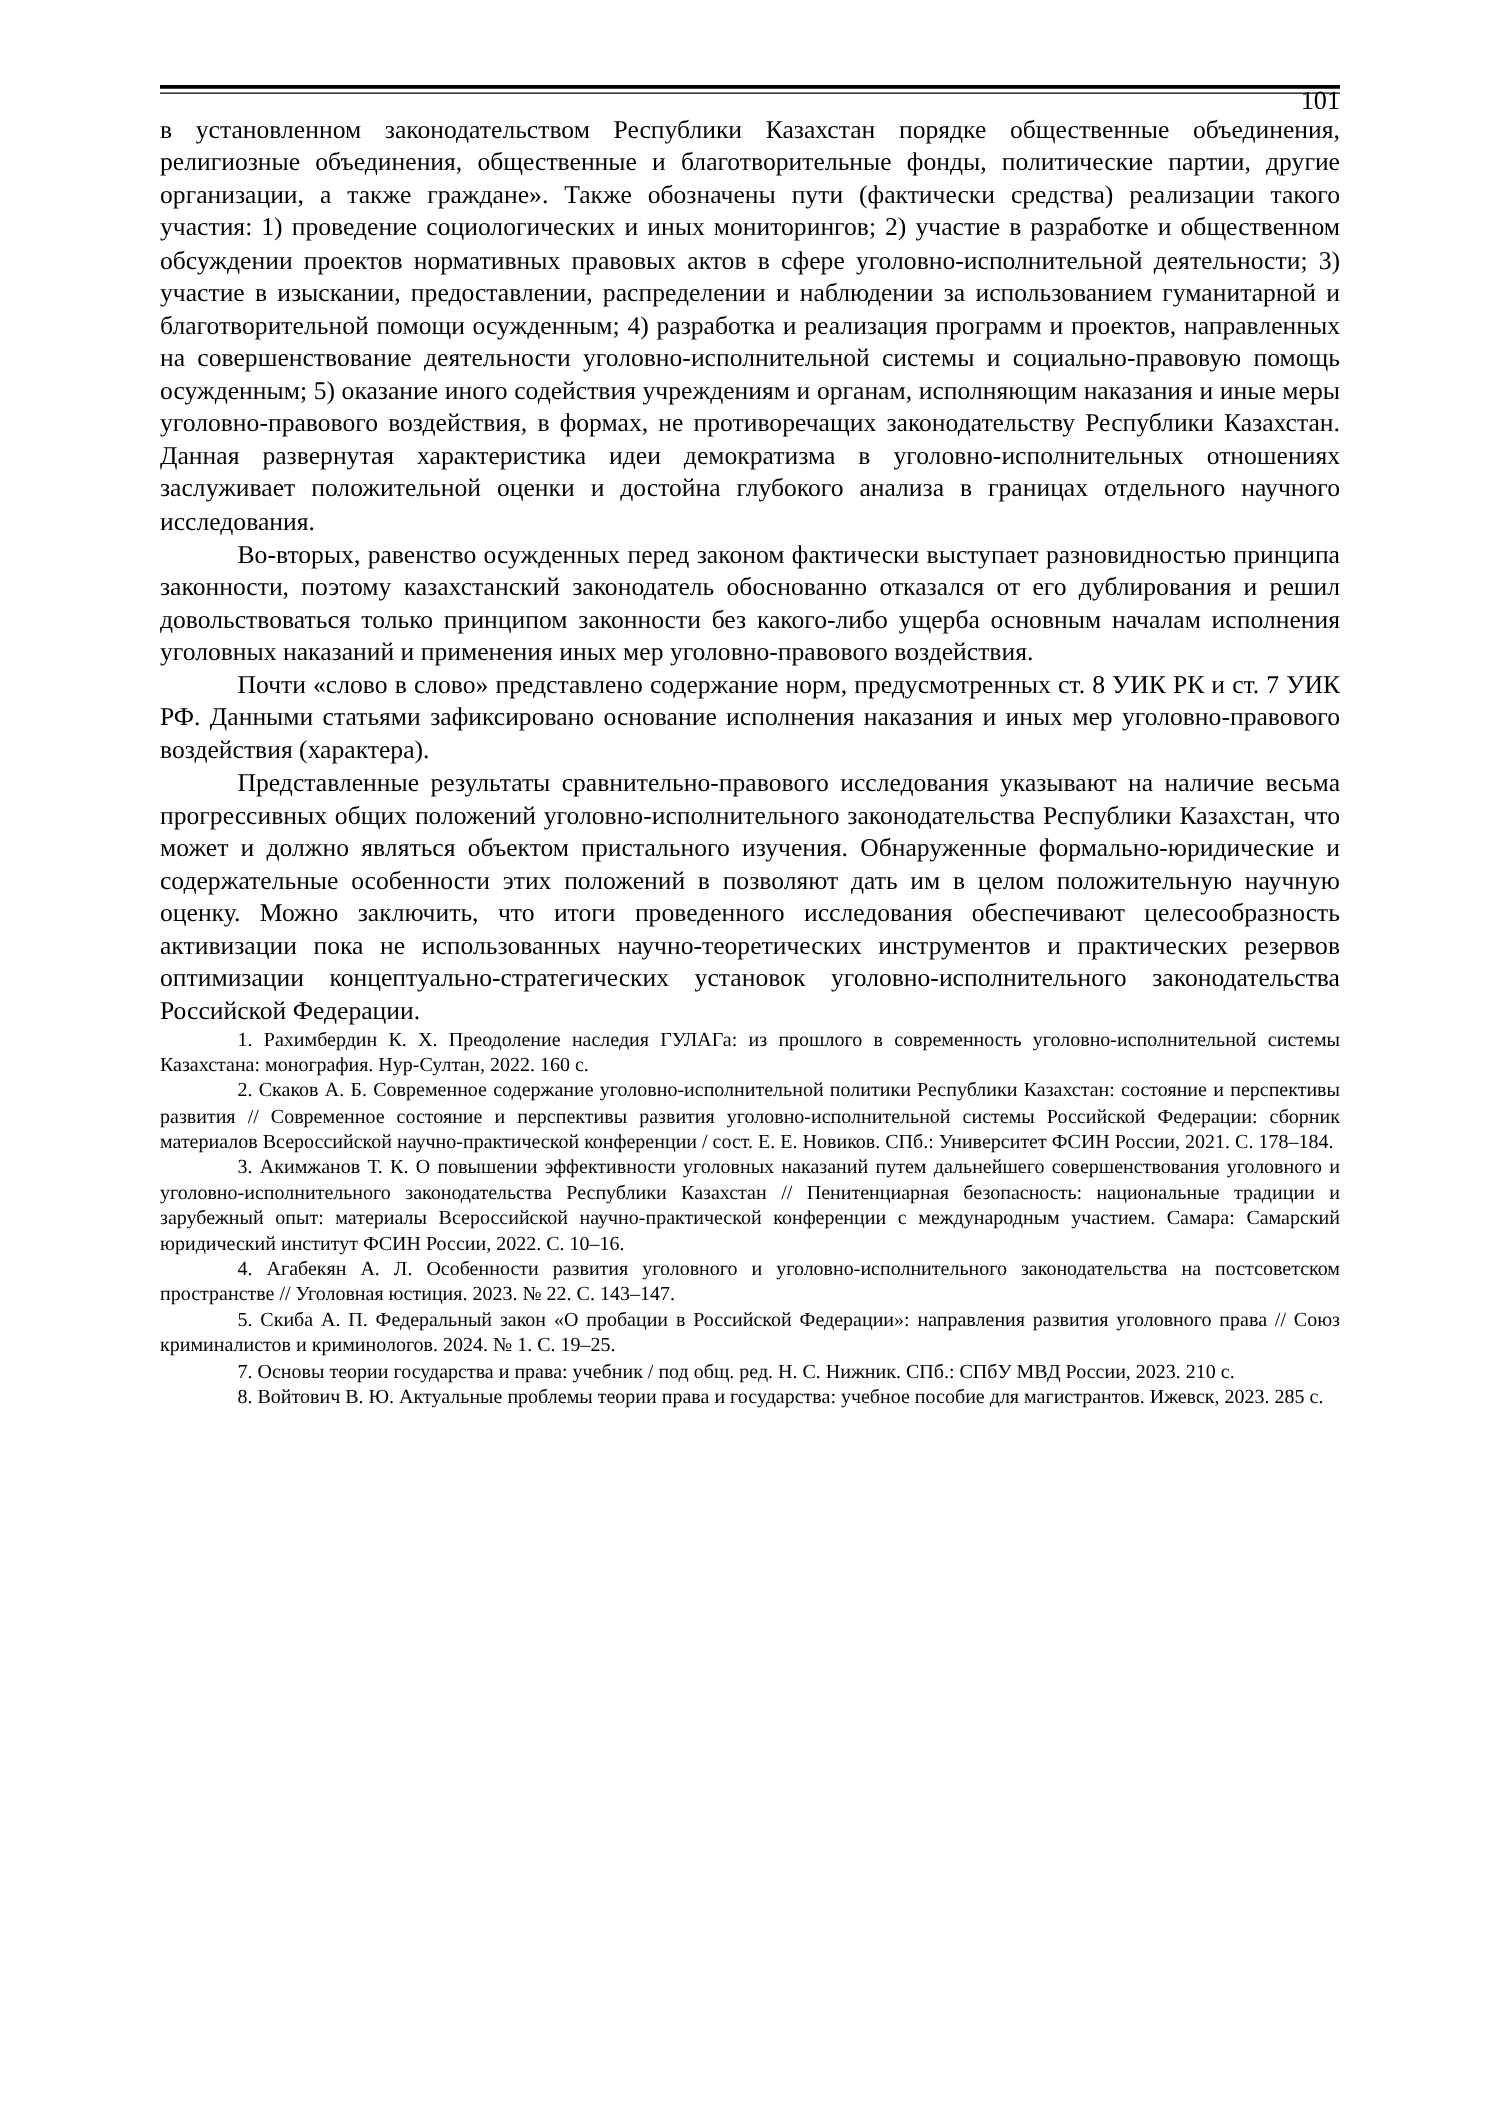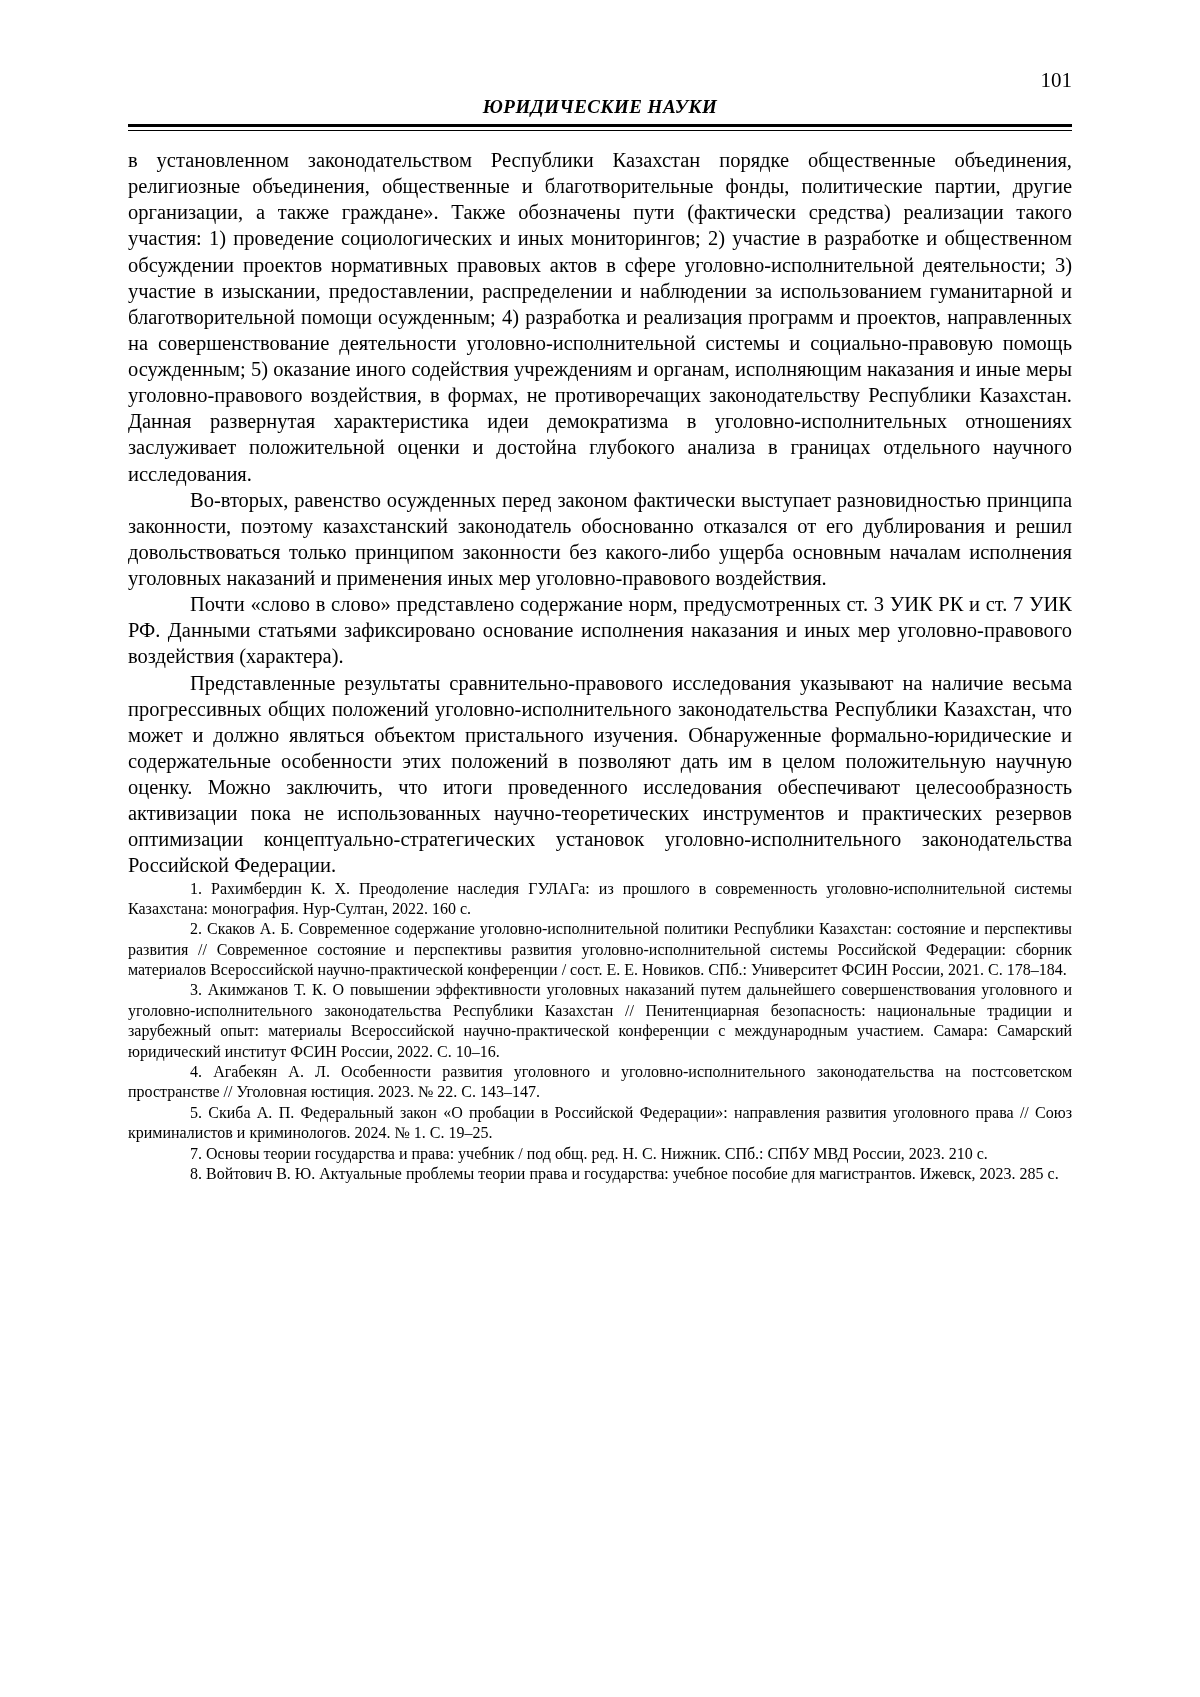--- a/index.html
+++ b/index.html
@@ -74,27 +74,26 @@
     margin: 0;
   }
 </style>
 </head>
 <body>
 
 <div class="page">
 
   <div class="page-number">101</div>
 
-  <div class="running-head">ЮРИДИЧЕСКИЕ НАУКИ</div>
 
   <div class="rule-double"></div>
 
   <p class="body-par no-indent">в установленном законодательством Республики Казахстан порядке общественные объединения, религиозные объединения, общественные и благотворительные фонды, политические партии, другие организации, а также граждане». Также обозначены пути (фактически средства) реализации такого участия: 1) проведение социологических и иных мониторингов; 2) участие в разработке и общественном обсуждении проектов нормативных правовых актов в сфере уголовно-исполнительной деятельности; 3) участие в изыскании, предоставлении, распределении и наблюдении за использованием гуманитарной и благотворительной помощи осужденным; 4) разработка и реализация программ и проектов, направленных на совершенствование деятельности уголовно-исполнительной системы и социально-правовую помощь осужденным; 5) оказание иного содействия учреждениям и органам, исполняющим наказания и иные меры уголовно-правового воздействия, в формах, не противоречащих законодательству Республики Казахстан. Данная развернутая характеристика идеи демократизма в уголовно-исполнительных отношениях заслуживает положительной оценки и достойна глубокого анализа в границах отдельного научного исследования.</p>
   <p class="body-par">Во-вторых, равенство осужденных перед законом фактически выступает разновидностью принципа законности, поэтому казахстанский законодатель обоснованно отказался от его дублирования и решил довольствоваться только принципом законности без какого-либо ущерба основным началам исполнения уголовных наказаний и применения иных мер уголовно-правового воздействия.</p>
-  <p class="body-par">Почти «слово в слово» представлено содержание норм, предусмотренных ст. 3 УИК РК и ст. 7 УИК РФ. Данными статьями зафиксировано основание исполнения наказания и иных мер уголовно-правового воздействия (характера).</p>
+  <p class="body-par">Почти «слово в слово» представлено содержание норм, предусмотренных ст. 8 УИК РК и ст. 7 УИК РФ. Данными статьями зафиксировано основание исполнения наказания и иных мер уголовно-правового воздействия (характера).</p>
   <p class="body-par">Представленные результаты сравнительно-правового исследования указывают на наличие весьма прогрессивных общих положений уголовно-исполнительного законодательства Республики Казахстан, что может и должно являться объектом пристального изучения. Обнаруженные формально-юридические и содержательные особенности этих положений в позволяют дать им в целом положительную научную оценку. Можно заключить, что итоги проведенного исследования обеспечивают целесообразность активизации пока не использованных научно-теоретических инструментов и практических резервов оптимизации концептуально-стратегических установок уголовно-исполнительного законодательства Российской Федерации.</p>
 
 
   <ul class="ref-list">
     <li>1. Рахимбердин К. Х. Преодоление наследия ГУЛАГа: из прошлого в современность уголовно-исполнительной системы Казахстана: монография. Нур-Султан, 2022. 160 с.</li>
     <li>2. Скаков А. Б. Современное содержание уголовно-исполнительной политики Республики Казахстан: состояние и перспективы развития // Современное состояние и перспективы развития уголовно-исполнительной системы Российской Федерации: сборник материалов Всероссийской научно-практической конференции / сост. Е. Е. Новиков. СПб.: Университет ФСИН России, 2021. С. 178–184.</li>
     <li>3. Акимжанов Т. К. О повышении эффективности уголовных наказаний путем дальнейшего совершенствования уголовного и уголовно-исполнительного законодательства Республики Казахстан // Пенитенциарная безопасность: национальные традиции и зарубежный опыт: материалы Всероссийской научно-практической конференции с международным участием. Самара: Самарский юридический институт ФСИН России, 2022. С. 10–16.</li>
     <li>4. Агабекян А. Л. Особенности развития уголовного и уголовно-исполнительного законодательства на постсоветском пространстве // Уголовная юстиция. 2023. № 22. С. 143–147.</li>
     <li>5. Скиба А. П. Федеральный закон «О пробации в Российской Федерации»: направления развития уголовного права // Союз криминалистов и криминологов. 2024. № 1. С. 19–25.</li>
     <li>7. Основы теории государства и права: учебник / под общ. ред. Н. С. Нижник. СПб.: СПбУ МВД России, 2023. 210 с.</li>

